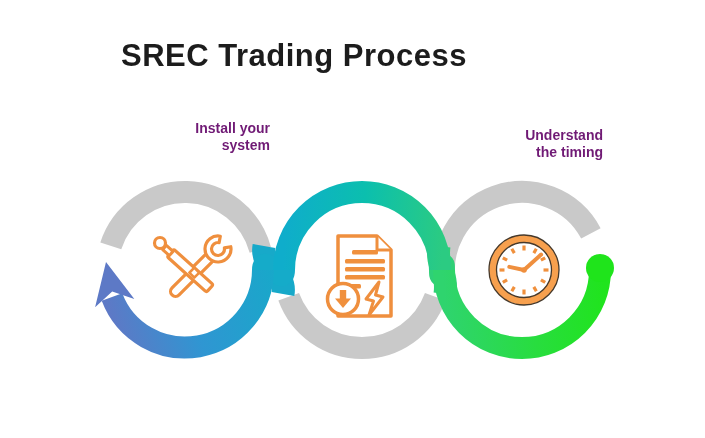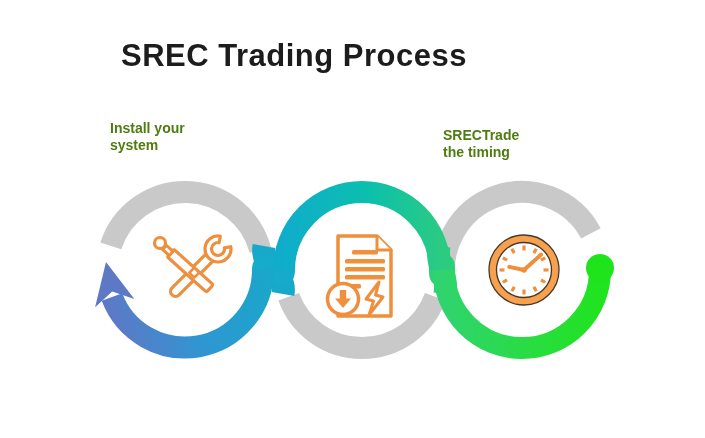--- a/index.html
+++ b/index.html
@@ -6,42 +6,42 @@
   .canvas{
     position:relative;width:705px;height:438px;background:#ffffff;
     overflow:hidden;font-family:"Liberation Sans",sans-serif;
   }
   .title{
     position:absolute;top:37px;left:0;width:588px;margin:0;
     text-align:center;font-size:31px;font-weight:800;letter-spacing:.5px;
     color:#1c1c1c;line-height:1.2;
   }
   .step-label{
-    position:absolute;width:160px;text-align:left;
-    font-size:14px;font-weight:700;color:#4d7c0f;line-height:17px;
+    position:absolute;width:160px;text-align:right;
+    font-size:14px;font-weight:700;color:#701a75;line-height:17px;
     white-space:pre-line;
   }
   .label-1{top:120px;left:110px;}
   .label-2{top:384px;left:282px;}
   .label-3{top:127px;left:443px;}
   .diagram{position:absolute;top:0;left:0;}
   .track{stroke:#c9c9c9;stroke-width:22;fill:none;}
   .icon-line{stroke:#ef8f3e;fill:#ffffff;stroke-linejoin:round;}
   .tick{stroke:#f0903d;stroke-width:3.2;}
 </style>
 </head>
 <body>
 
 <div class="canvas">
 
   <h1 class="title">SREC Trading Process</h1>
 
   <div class="step-label label-1">Install your
 system</div>
-  <div class="step-label label-3">SRECTrade
+  <div class="step-label label-3">Understand
 the timing</div>
 
   <svg class="diagram" width="705" height="438" viewBox="0 0 705 438">
     <defs>
       <linearGradient id="grad1" gradientUnits="userSpaceOnUse" x1="106" y1="300" x2="272" y2="248">
         <stop offset="0" stop-color="#5d79c6"></stop>
         <stop offset="0.45" stop-color="#2f96d2"></stop>
         <stop offset="1" stop-color="#17a9c9"></stop>
       </linearGradient>
       <linearGradient id="grad2" gradientUnits="userSpaceOnUse" x1="284" y1="240" x2="442" y2="248">

